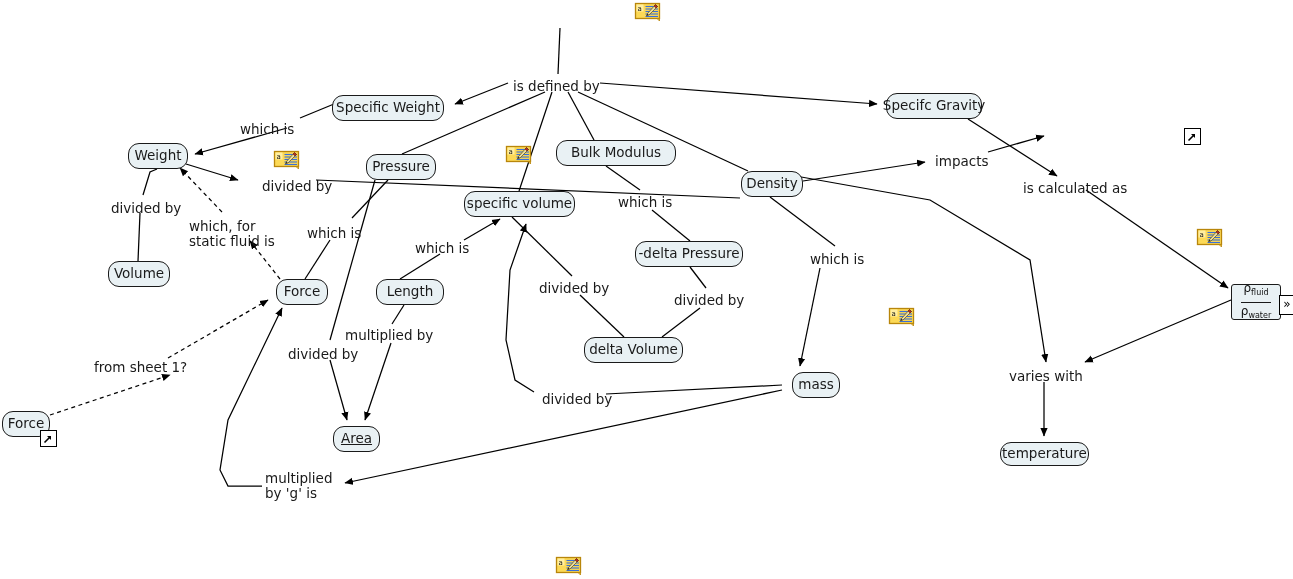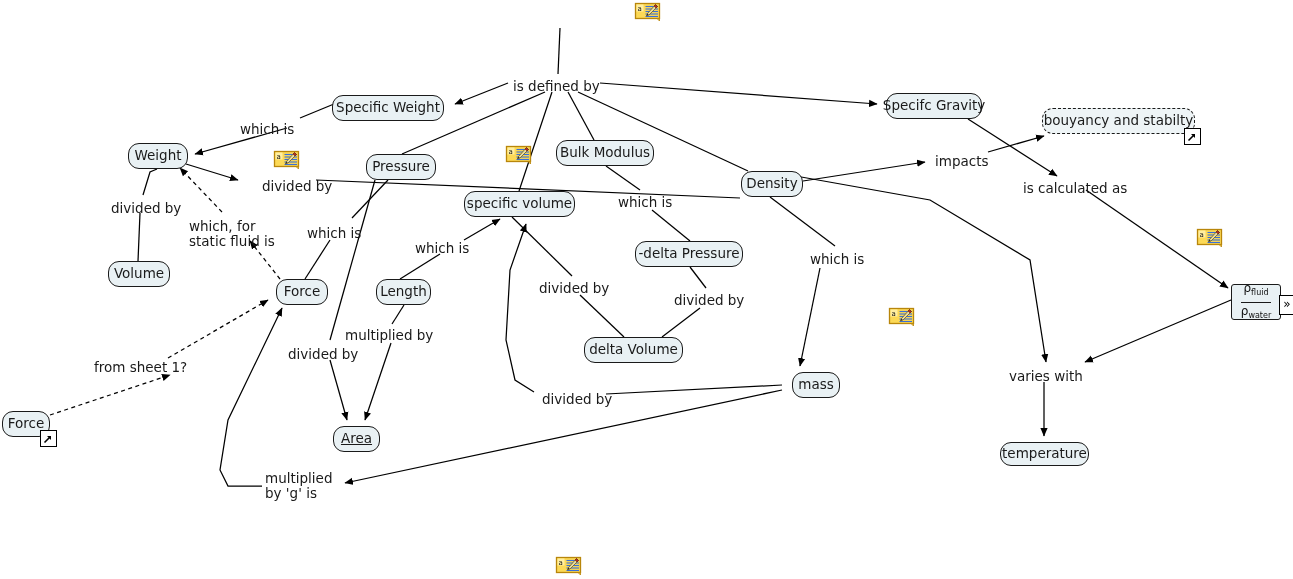--- a/index.html
+++ b/index.html
@@ -192,33 +192,30 @@
 
 
   <div class="node" style="left:332px;top:95px;width:112px;height:26px;">
     <span>Specific Weight</span>
   </div>
 
   <div class="node" style="left:886px;top:93px;width:96px;height:26px;">
     <span>Specifc Gravity</span>
   </div>
 
-  <div class="node dashed" style="left:1042px;top:108px;width:153px;height:26px;">
-    <span>bouyancy and stabilty</span>
-  </div>
 
   <div class="node" style="left:128px;top:143px;width:60px;height:26px;">
     <span>Weight</span>
   </div>
 
   <div class="node" style="left:366px;top:154px;width:70px;height:26px;">
     <span>Pressure</span>
   </div>
 
-  <div class="node" style="left:556px;top:140px;width:98px;height:26px;">
+  <div class="node" style="left:556px;top:140px;width:120px;height:26px;">
     <span>Bulk Modulus</span>
   </div>
 
   <div class="node" style="left:741px;top:171px;width:62px;height:26px;">
     <span>Density</span>
   </div>
 
   <div class="node" style="left:464px;top:191px;width:111px;height:26px;">
     <span>specific volume</span>
   </div>
@@ -228,21 +225,21 @@
   </div>
 
   <div class="node" style="left:108px;top:261px;width:62px;height:26px;">
     <span>Volume</span>
   </div>
 
   <div class="node" style="left:276px;top:279px;width:52px;height:26px;">
     <span>Force</span>
   </div>
 
-  <div class="node" style="left:376px;top:279px;width:55px;height:26px;">
+  <div class="node" style="left:376px;top:279px;width:68px;height:26px;">
     <span>Length</span>
   </div>
 
   <div class="node" style="left:584px;top:337px;width:99px;height:26px;">
     <span>delta Volume</span>
   </div>
 
   <div class="node" style="left:744px;top:372px;width:48px;height:26px;margin-left:48px;">
     <span>mass</span>
   </div>

